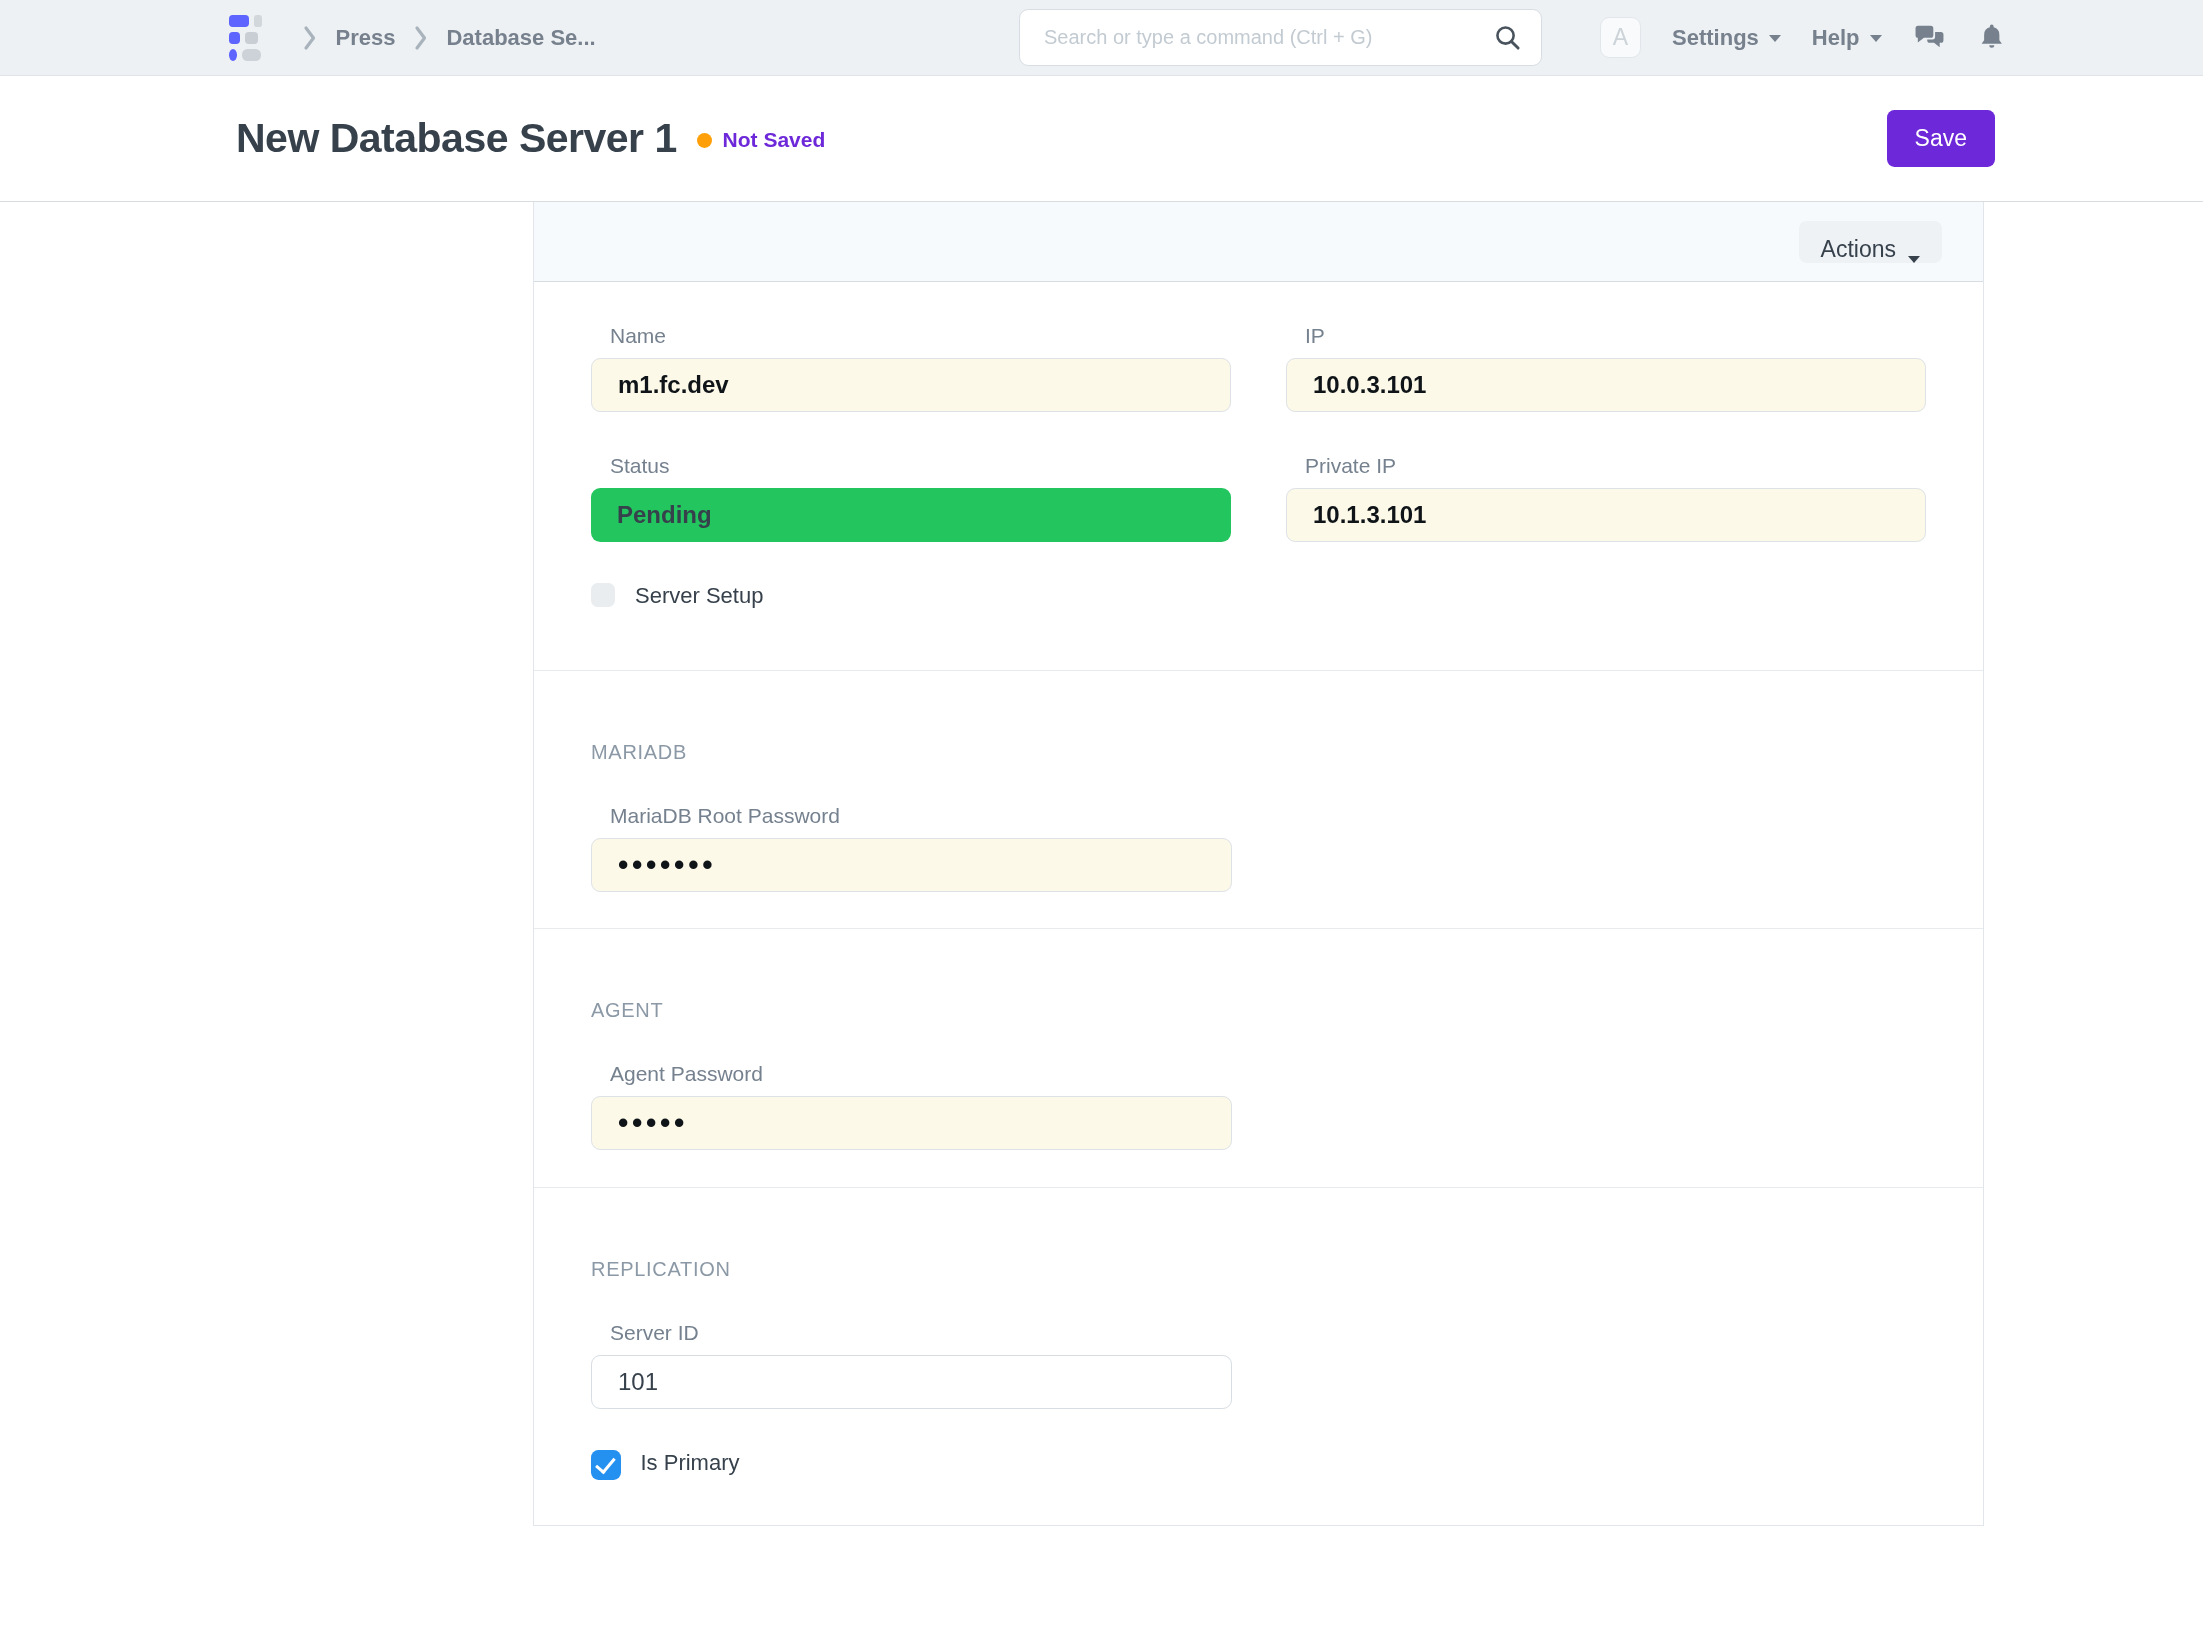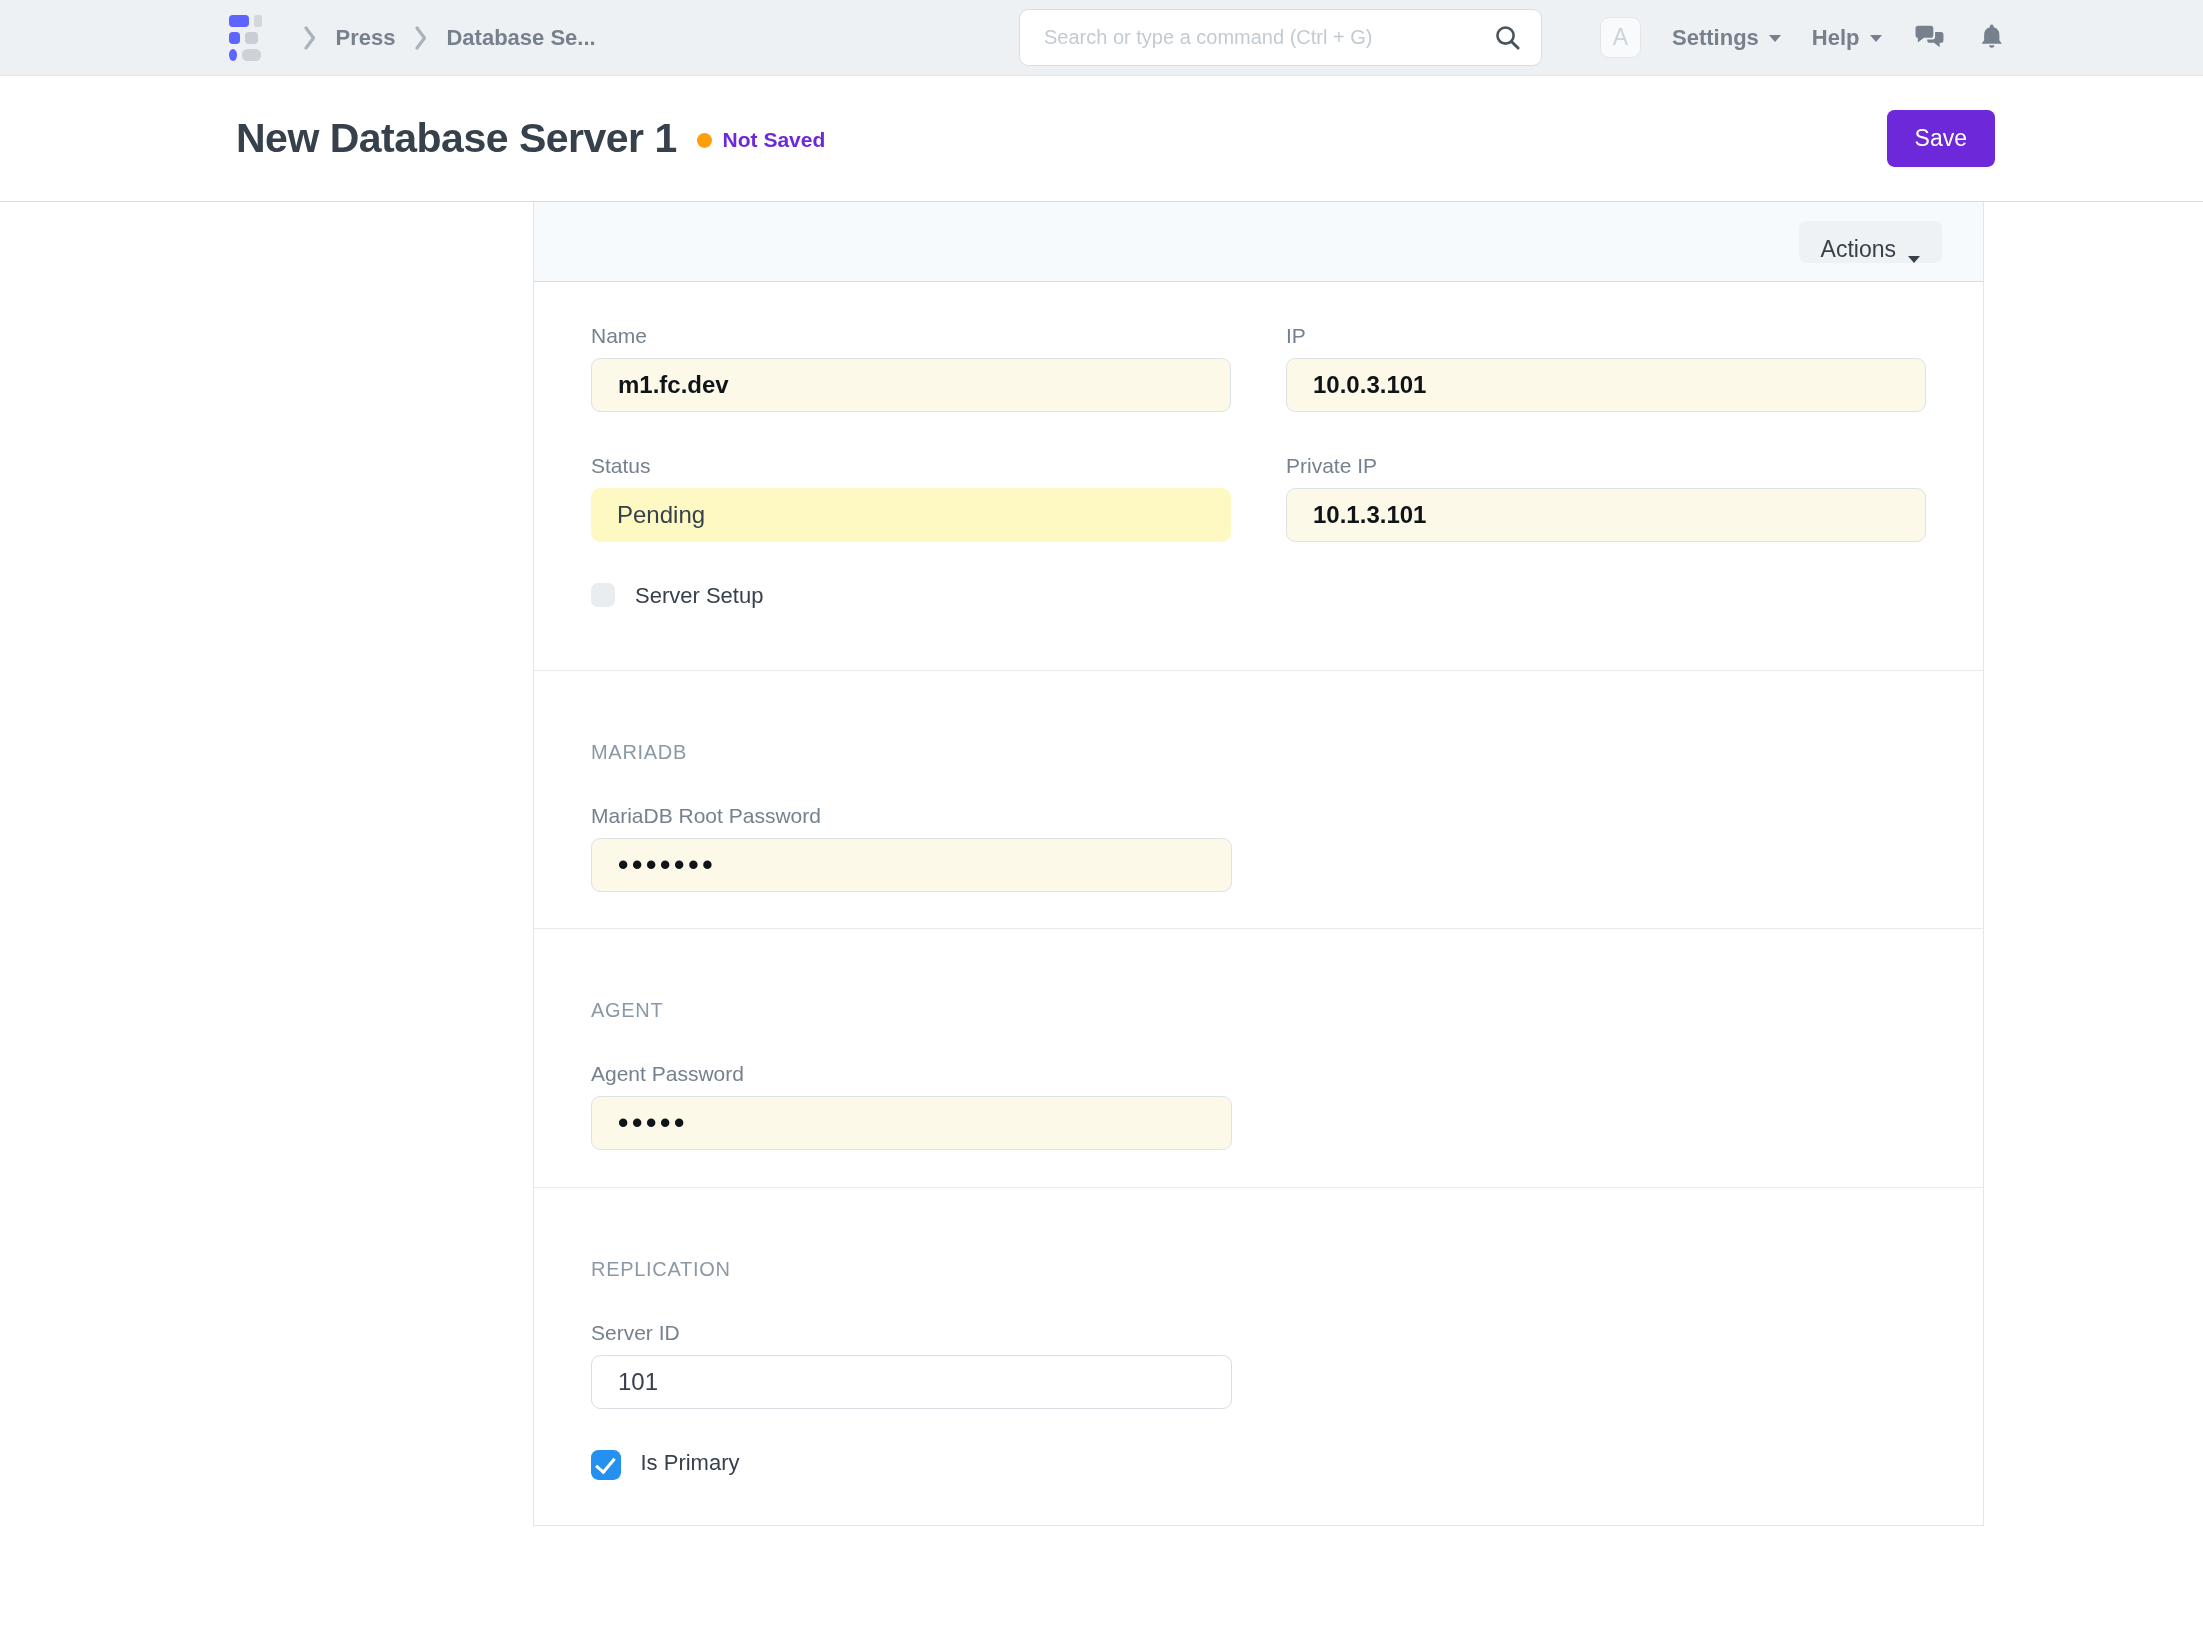--- a/index.html
+++ b/index.html
@@ -62,28 +62,28 @@
 
   section{box-sizing:border-box;padding:41px 57px 0;}
   .sec-mariadb,.sec-agent,.sec-replication{border-top:1.8px solid #e7ebee;padding-top:70px;}
   .sec-main{height:388px;}
   .sec-mariadb{height:258px;}
   .sec-agent{height:259px;}
   .sec-replication{height:338px;}
   .sec-title{margin:0 0 39px;font-size:20px;font-weight:400;color:#8b98a5;letter-spacing:0.7px;}
 
   .grid2{display:grid;grid-template-columns:1fr 1fr;column-gap:55px;row-gap:41px;}
-  .field label{display:block;font-size:21px;line-height:26px;color:#75818e;margin-bottom:9.2px;}
+  .field label{display:block;font-size:21px;line-height:26px;color:#75818e;margin-bottom:9.2px;margin-left:19px;}
   .control{width:100%;height:54px;border-radius:9.2px;font-size:24px;padding:0 26px;
            box-sizing:border-box;display:flex;align-items:center;
            font-family:"Liberation Sans",sans-serif;outline:none;}
   input.control{display:block;line-height:51px;}
   .mandatory{background:#fdf9e8;border:1.8px solid #dde2e6;font-weight:700;color:#0f1418;}
   .plain{background:#fff;border:1.8px solid #d7dde2;font-weight:400;color:#36414c;}
-  .readonly{background:#fef9c3;border:none;font-weight:400;color:#36414c;}
+  .readonly{background:#22c55e;border:none;font-weight:700;color:#36414c;}
   .dots{font-size:29.5px;letter-spacing:3.7px;}
   .half{width:641px;}
 
   .check-row{display:flex;align-items:flex-start;gap:20px;margin-top:41px;}
   .checkbox{width:24px;height:24px;border-radius:6.5px;background:#e9edf0;position:relative;cursor:pointer;}
   .checkbox.checked{width:29.5px;height:29.5px;border-radius:7.4px;background:#2490ef;}
   .checkmark{display:none;position:absolute;left:9.2px;top:3.7px;width:8.3px;height:15.7px;
              border-right:3.7px solid #fff;border-bottom:3.7px solid #fff;transform:rotate(40deg);}
   .checkbox.checked .checkmark{display:block;}
   .check-label{font-size:22px;color:#36414c;}

